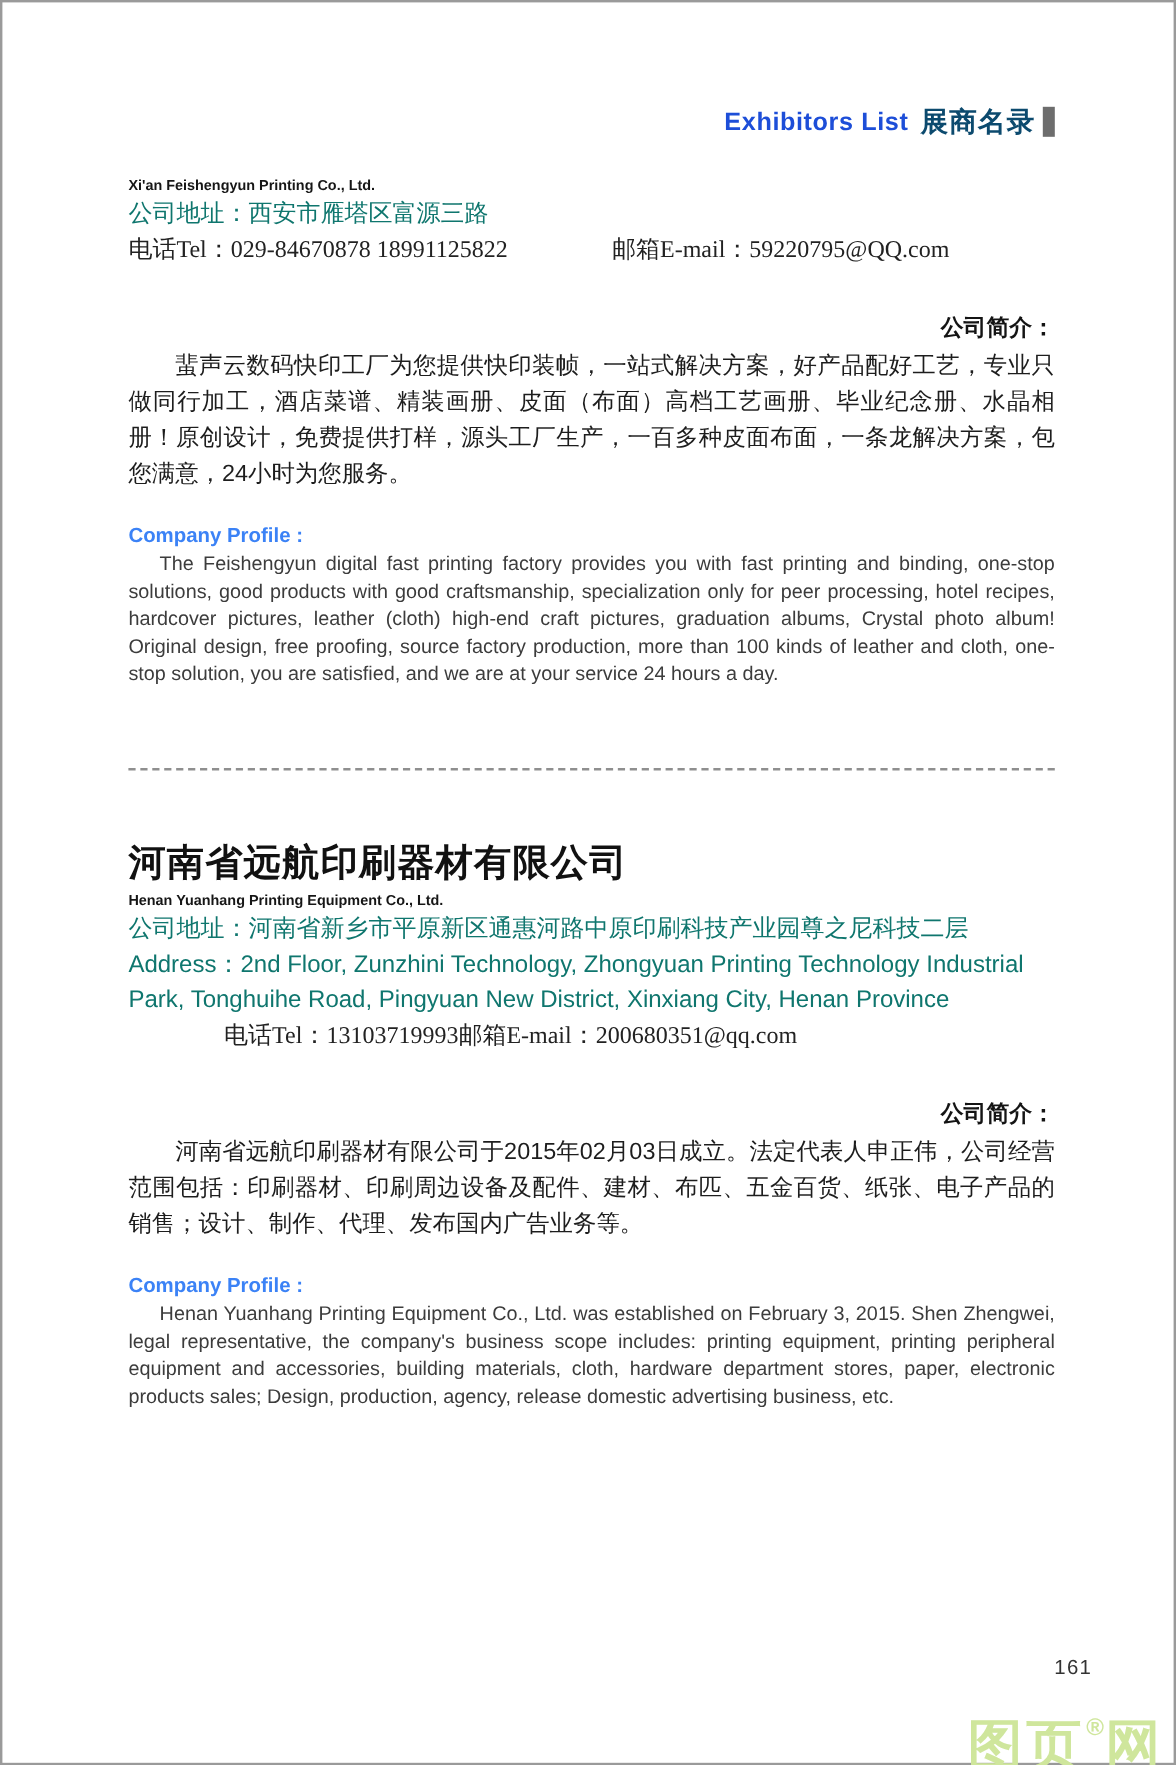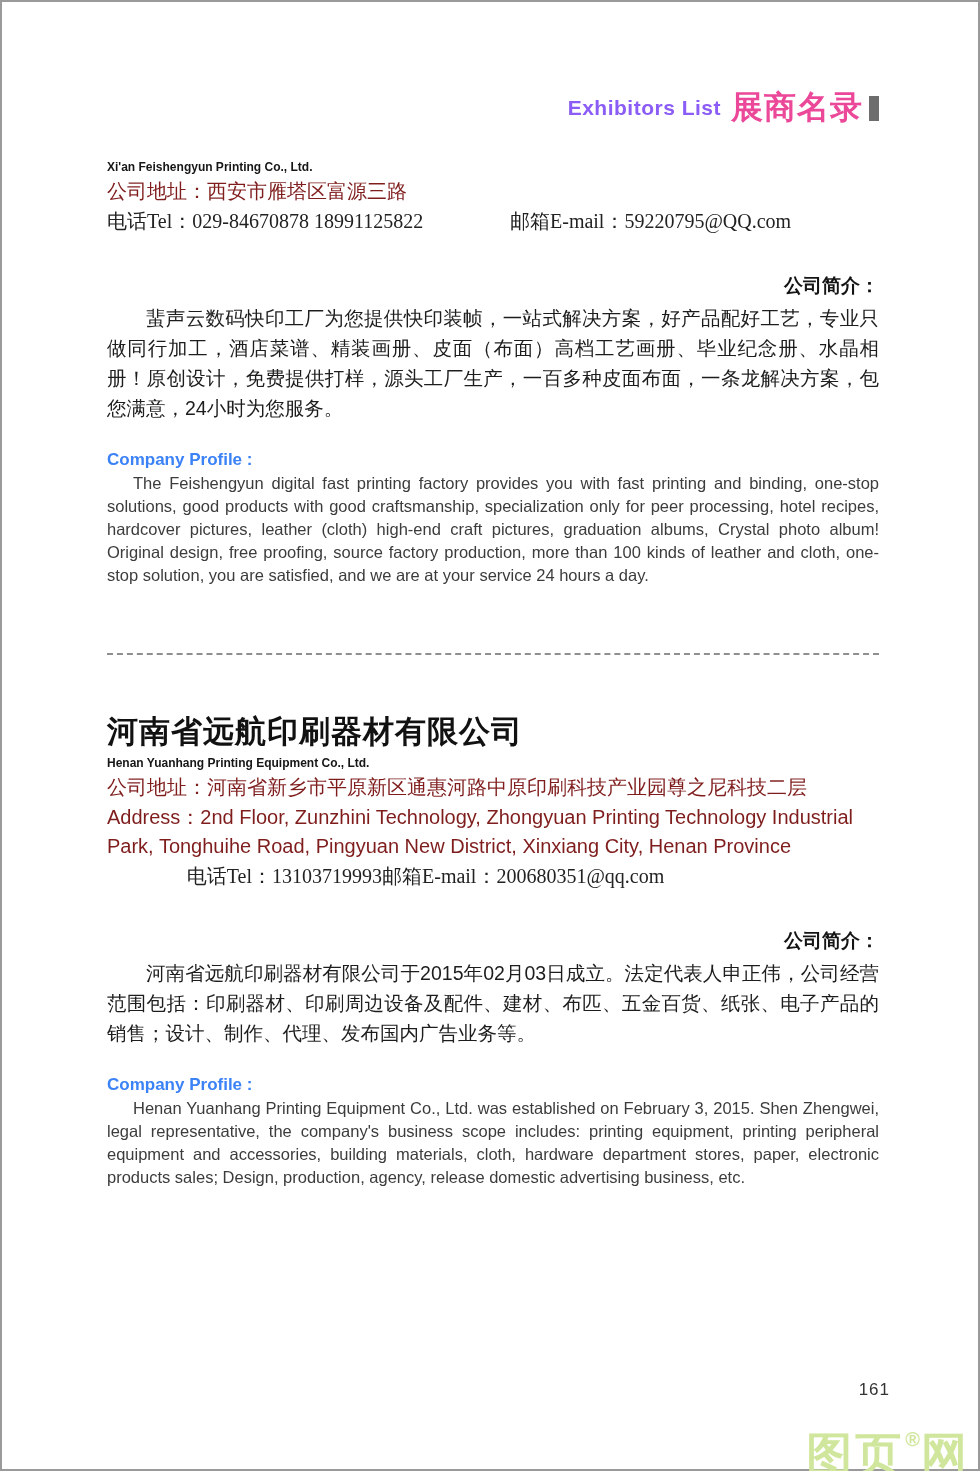--- a/index.html
+++ b/index.html
@@ -25,29 +25,29 @@
   }
 
   
   .header {
     padding-top: 84px;
     display: flex;
     justify-content: flex-end;
     align-items: center;
   }
   .header .en {
-    color: #8b5cf6;
+    color: #1d4ed8;
     font-size: 21px;
     font-weight: bold;
     margin-right: 10px;
     letter-spacing: 0.5px;
   }
   .header .zh {
-    color: #ec4899;
-    font-size: 32px;
+    color: #0c4a6e;
+    font-size: 23px;
     font-weight: bold;
     letter-spacing: 1px;
   }
   .header .bar {
     display: inline-block;
     width: 10px;
     height: 25px;
     background: #6d6d6d;
     margin-left: 6px;
   }
@@ -62,21 +62,21 @@
   }
   .company-title-en {
     font-size: 12px;
     font-weight: bold;
     color: #161616;
     margin-top: 5px;
     line-height: 1.3;
   }
   .meta-line {
     font-size: 20px;
-    color: #7f1d1d;
+    color: #0f766e;
     line-height: 29px;
     margin-top: 1px;
   }
   .contact-line {
     display: flex;
     font-size: 20px;
     color: #222;
     line-height: 29px;
     margin-top: 1px;
     font-family: Liberation Serif, serif;
@@ -119,21 +119,21 @@
     border-top: 2px dashed #8f8f8f;
     margin-top: 66px;
     margin-bottom: 0;
   }
   .company-2 { margin-top: 58px; }
   .company-1 { margin-top: 30px; }
 
   .page-number {
     position: absolute;
     top: 1378px;
-    right: 88px;
+    right: 68px;
     font-size: 17px;
     color: #333;
     letter-spacing: 1px;
   }
   .watermark {
     position: absolute;
     right: 8px;
     bottom: -8px;
     font-size: 46px;
     font-weight: bold;

